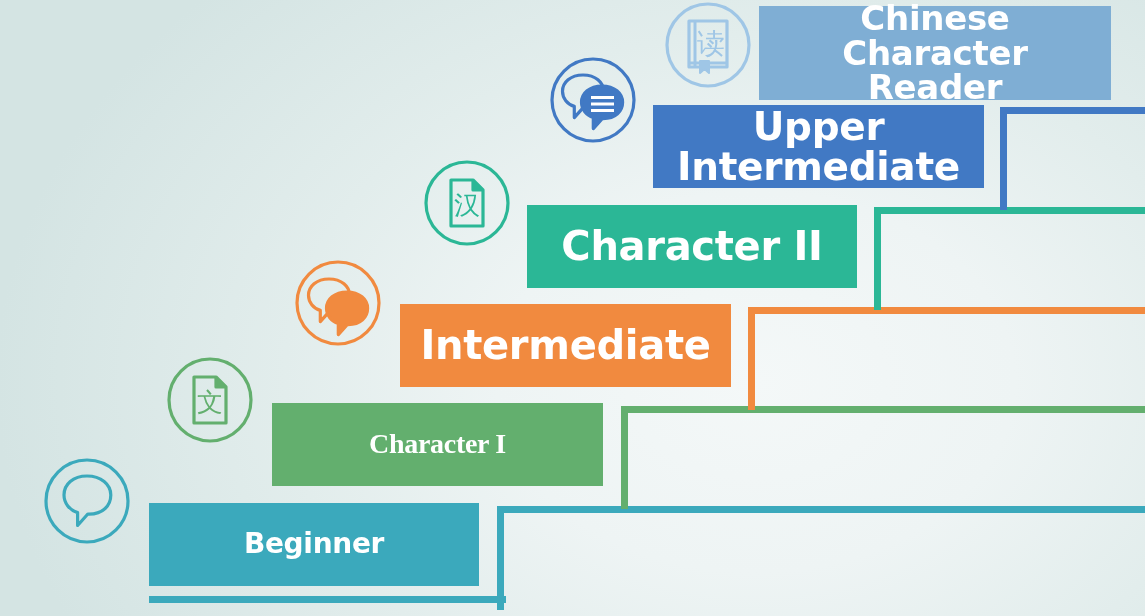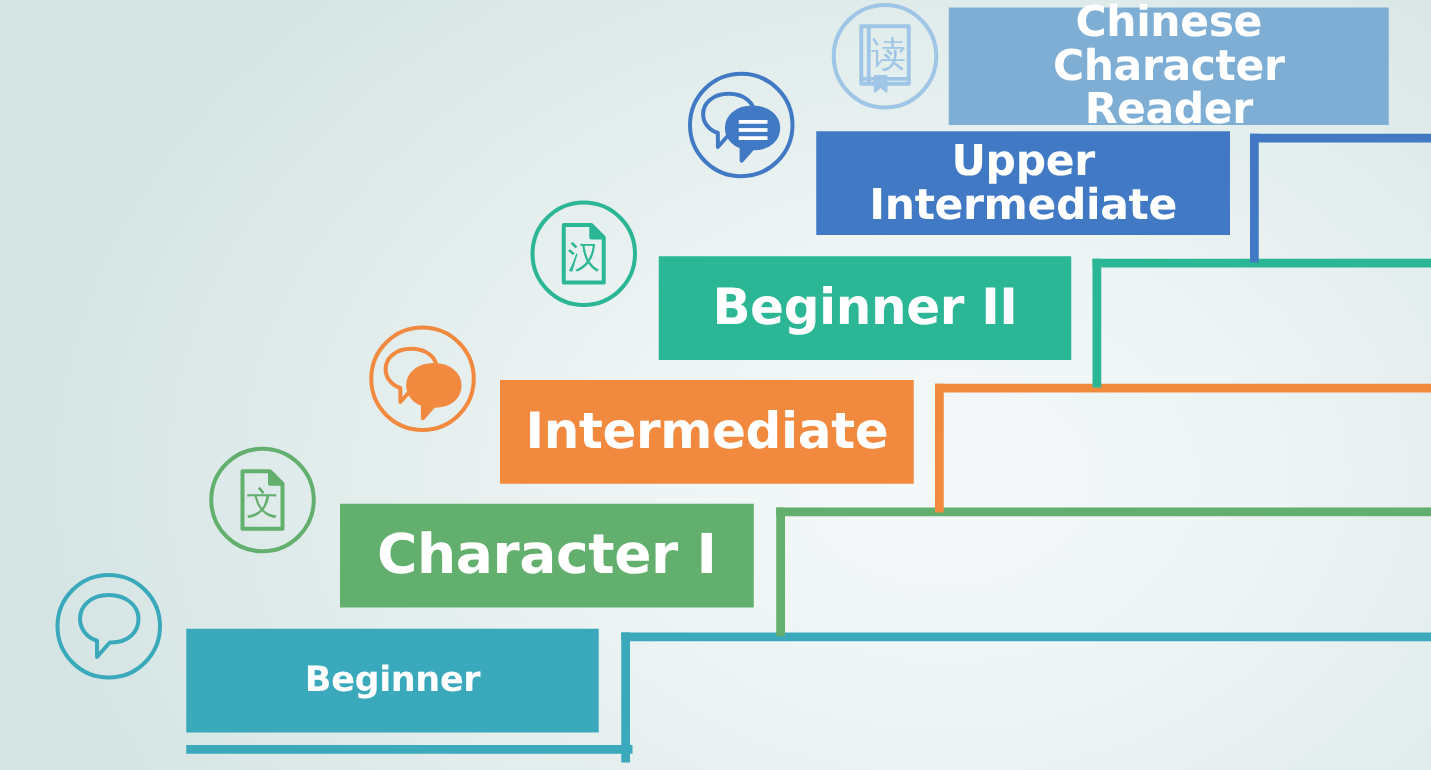--- a/index.html
+++ b/index.html
@@ -65,21 +65,21 @@
       <svg width="94" height="90" viewBox="0 0 94 90">
         <circle cx="47" cy="45" r="41" fill="none" stroke="#63AF6E" stroke-width="3.2"></circle>
         <path d="M31 22 L 53 22 L 63 32 L 63 68 L 31 68 Z" fill="none" stroke="#63AF6E" stroke-width="3.2" stroke-linejoin="round"></path>
         <path d="M53 22 L 53 32 L 63 32" fill="#63AF6E" stroke="#63AF6E" stroke-width="3.2" stroke-linejoin="round"></path>
         <text x="47" y="56" font-family="DejaVu Sans, sans-serif" font-size="26" fill="#63AF6E" text-anchor="middle">文</text>
       </svg>
     </div>
     <div class="riser-v" style="left:621px;top:406px;width:7px;height:103px;background:#63AF6E;"></div>
     <div class="riser-h" style="left:621px;top:406px;width:524px;height:7px;background:#63AF6E;"></div>
     <div class="bar" style="left:272px;top:403px;width:331px;height:83px;background:#63AF6E;">
-      <span class="lbl" style="font-size:44px;">Character I</span>
+      <span class="lbl" style="font-size:28px;font-family:Liberation Serif, serif;">Character I</span>
     </div>
   </div>
 
   <div class="step">
     <div class="icon-wrap" style="left:291px;top:258px;">
       <svg width="94" height="90" viewBox="0 0 94 90">
         <circle cx="47" cy="45" r="41" fill="none" stroke="#F18A3F" stroke-width="3.2"></circle>
         <path d="M38 21 C 25.5 21 17.5 28.3 17.5 37.3 C 17.5 44.3 22.3 50.2 29.3 52.4 L 29.3 63.6 L 38.2 53.6 C 38.6 53.62 38.8 53.63 39.1 53.63 C 51.6 53.63 58.6 46.3 58.6 37.3 C 58.6 28.3 50.5 21 38 21 Z" fill="none" stroke="#F18A3F" stroke-width="3.2" stroke-linejoin="round"></path>
         <path d="M56 34 C 43.5 34 35.5 41.3 35.5 50.3 C 35.5 57.3 40.3 63.2 47.3 65.4 L 47.3 76.6 L 56.2 66.6 C 56.6 66.62 56.8 66.63 57.1 66.63 C 69.6 66.63 76.6 59.3 76.6 50.3 C 76.6 41.3 68.5 34 56 34 Z" fill="#F18A3F" stroke="#F18A3F" stroke-width="3.2" stroke-linejoin="round"></path>
       </svg>
@@ -96,39 +96,39 @@
       <svg width="94" height="90" viewBox="0 0 94 90">
         <circle cx="47" cy="45" r="41" fill="none" stroke="#2BB796" stroke-width="3.2"></circle>
         <path d="M31 22 L 53 22 L 63 32 L 63 68 L 31 68 Z" fill="none" stroke="#2BB796" stroke-width="3.2" stroke-linejoin="round"></path>
         <path d="M53 22 L 53 32 L 63 32" fill="#2BB796" stroke="#2BB796" stroke-width="3.2" stroke-linejoin="round"></path>
         <text x="47" y="56" font-family="DejaVu Sans, sans-serif" font-size="26" fill="#2BB796" text-anchor="middle">汉</text>
       </svg>
     </div>
     <div class="riser-v" style="left:874px;top:207px;width:7px;height:103px;background:#2BB796;"></div>
     <div class="riser-h" style="left:874px;top:207px;width:271px;height:7px;background:#2BB796;"></div>
     <div class="bar" style="left:527px;top:205px;width:330px;height:83px;background:#2BB796;">
-      <span class="lbl" style="font-size:40px;">Beginner II</span>
+      <span class="lbl" style="font-size:40px;">Character II</span>
     </div>
   </div>
 
   <div class="step">
     <div class="icon-wrap" style="left:546px;top:55px;">
       <svg width="94" height="90" viewBox="0 0 94 90">
         <circle cx="47" cy="45" r="41" fill="none" stroke="#4179C4" stroke-width="3.2"></circle>
         <path d="M37 20 C 24.5 20 16.5 27.3 16.5 36.3 C 16.5 43.3 21.3 49.2 28.3 51.4 L 28.3 62.6 L 37.2 52.6 C 37.6 52.62 37.8 52.63 38.1 52.63 C 50.6 52.63 57.6 45.3 57.6 36.3 C 57.6 27.3 49.5 20 37 20 Z" fill="none" stroke="#4179C4" stroke-width="3.2" stroke-linejoin="round"></path>
         <path d="M56 31 C 43.5 31 35.5 38.3 35.5 47.3 C 35.5 54.3 40.3 60.2 47.3 62.4 L 47.3 73.6 L 56.2 63.6 C 56.6 63.62 56.8 63.63 57.1 63.63 C 69.6 63.63 76.6 56.3 76.6 47.3 C 76.6 38.3 68.5 31 56 31 Z" fill="#4179C4" stroke="#4179C4" stroke-width="3.2" stroke-linejoin="round"></path>
         <rect x="45" y="41" width="23" height="3" fill="#ffffff"></rect>
         <rect x="45" y="47.5" width="23" height="3" fill="#ffffff"></rect>
         <rect x="45" y="54" width="23" height="3" fill="#ffffff"></rect>
       </svg>
     </div>
     <div class="riser-v" style="left:1000px;top:107px;width:7px;height:103px;background:#4179C4;"></div>
     <div class="riser-h" style="left:1000px;top:107px;width:145px;height:7px;background:#4179C4;"></div>
     <div class="bar" style="left:653px;top:105px;width:331px;height:83px;background:#4179C4;">
-      <span class="lbl" style="font-size:34px;">Upper
+      <span class="lbl" style="font-size:39px;">Upper
 Intermediate</span>
     </div>
   </div>
 
   <div class="step">
     <div class="icon-wrap" style="left:661px;top:-5px;">
       <svg width="94" height="95" viewBox="0 0 94 95">
         <circle cx="47" cy="50" r="41" fill="none" stroke="#9FC6E6" stroke-width="3.2"></circle>
         <path d="M28 26 L 66 26 L 66 72 L 28 72 Z" fill="none" stroke="#9FC6E6" stroke-width="3.2" stroke-linejoin="round"></path>
         <path d="M34 26 L 34 72" fill="none" stroke="#9FC6E6" stroke-width="3"></path>

